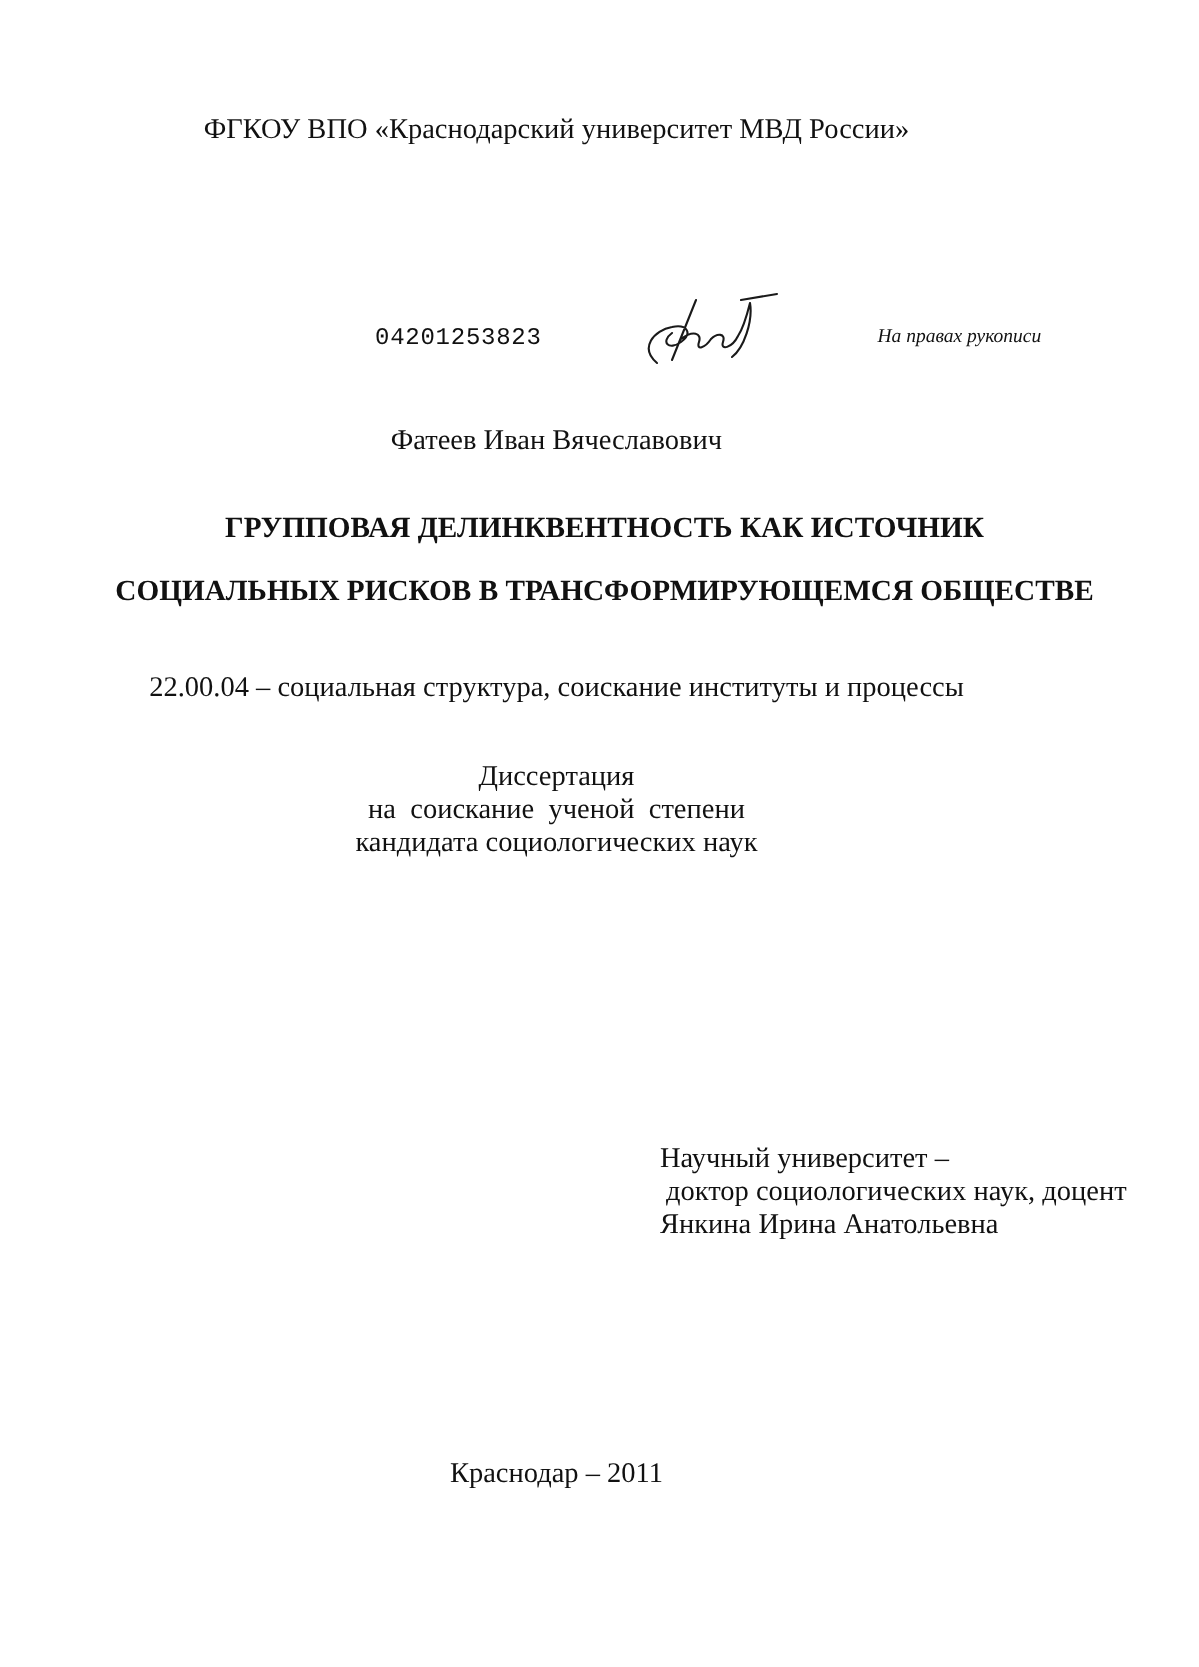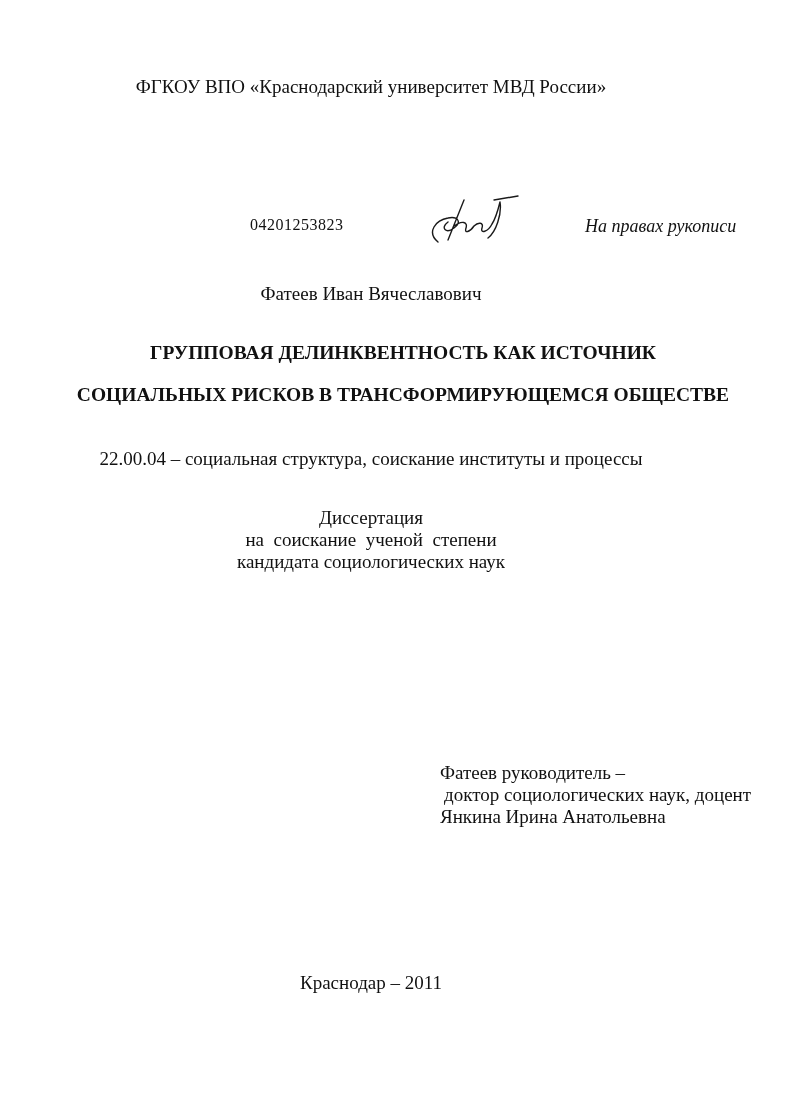--- a/index.html
+++ b/index.html
@@ -17,34 +17,34 @@
     }
     .abs { position: absolute; white-space: nowrap; }
     .center { left: 0; width: 742px; text-align: center; }
     .institution {
       top: 76px;
       font-size: 19px;
     }
     .registry-number {
       left: 250px;
       top: 216px;
-      font-family: Liberation Serif, serif;
+      font-family: Liberation Mono, monospace;
       font-size: 16px;
       letter-spacing: 0.5px;
     }
     .signature {
       left: 418px;
       top: 192px;
       width: 110px;
       height: 60px;
     }
     .manuscript-note {
       left: 585px;
       top: 216px;
-      font-size: 18px;
+      font-size: 13px;
       font-style: italic;
     }
     .author {
       top: 283px;
       font-size: 19px;
     }
     .title-line {
       font-size: 19.5px;
       font-weight: bold;
       padding-left: 32px;
@@ -102,20 +102,20 @@
 
   <div class="abs center specialty">22.00.04 – социальная структура, соискание институты и процессы</div>
 
   <div class="abs center degree-block">
     <div>Диссертация</div>
     <div style="white-space: pre; text-align: center;">на  соискание  ученой  степени</div>
     <div>кандидата социологических наук</div>
   </div>
 
   <div class="abs supervisor-block">
-    <div>Фатеев руководитель –</div>
+    <div>Научный университет –</div>
     <div class="indent">доктор социологических наук, доцент</div>
     <div>Янкина Ирина Анатольевна</div>
   </div>
 
   <div class="abs center city-year">Краснодар – 2011</div>
 
 </div>
 
 </body></html>

